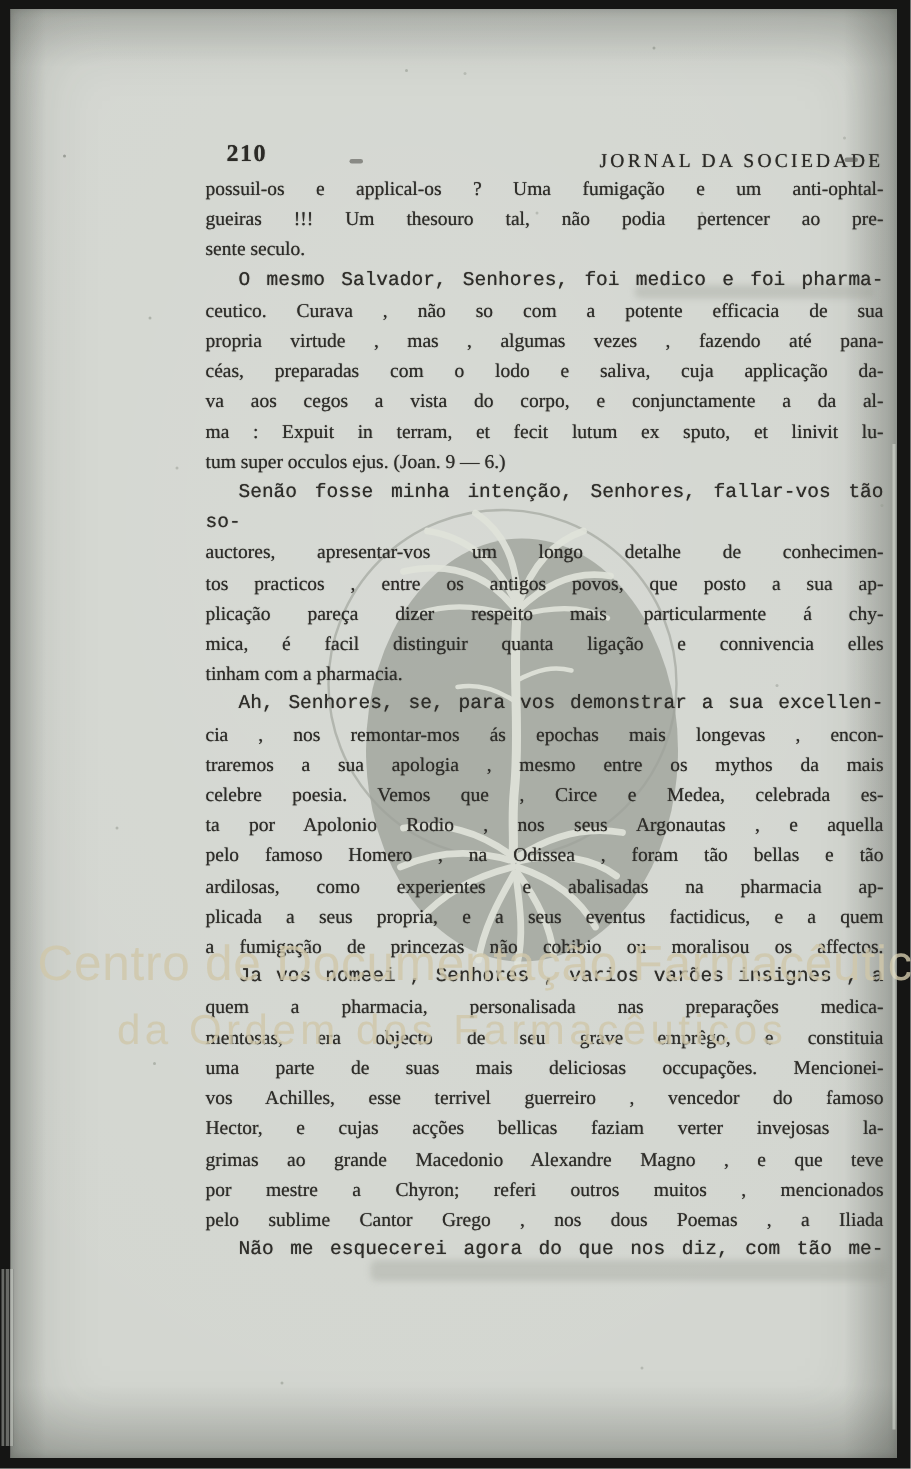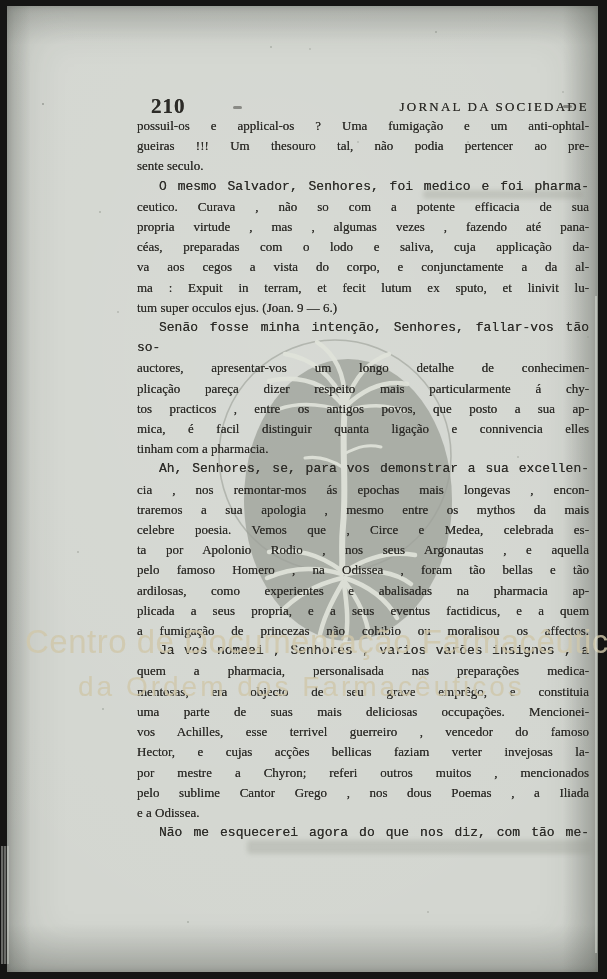--- a/index.html
+++ b/index.html
@@ -17,21 +17,21 @@
       #d3d6d0;
     box-shadow: inset 0 0 55px rgba(42,46,40,.28), inset 0 0 6px rgba(42,46,40,.22);
   }
   .paper::after{
     content:"";position:absolute;right:1px;top:30%;bottom:2%;width:2px;
     background:rgba(236,239,231,.45);
   }
   
   .pagenum{
     position:absolute;left:144px;top:88px;
-    font-size:21px;font-weight:bold;letter-spacing:1px;color:#2c2b27;
+    font-size:16px;font-weight:bold;letter-spacing:1px;color:#2c2b27;
     text-shadow:0 0 .6px rgba(44,43,39,.8);
   }
   .journal{
     position:absolute;left:130px;top:93px;width:452px;text-align:right;
     font-size:13px;font-weight:normal;letter-spacing:2.2px;color:#2c2b27;
     text-shadow:0 0 .6px rgba(44,43,39,.8);
   }
   
   .bodytext{
     position:absolute;left:130px;top:110px;width:452px;
@@ -124,42 +124,42 @@
       <div class="line last"><span>sente seculo.</span></div>
       <div class="line indent"><span>O mesmo Salvador, Senhores, foi medico e foi pharma-</span></div>
       <div class="line"><span>ceutico. Curava , não so com a potente efficacia de sua</span></div>
       <div class="line"><span>propria virtude , mas , algumas vezes , fazendo até pana-</span></div>
       <div class="line"><span>céas, preparadas com o lodo e saliva, cuja applicação da-</span></div>
       <div class="line"><span>va aos cegos a vista do corpo, e conjunctamente a da al-</span></div>
       <div class="line"><span>ma : </span><span class="it">Expuit in terram, et fecit lutum ex sputo, et linivit lu-</span></div>
       <div class="line last"><span class="it">tum super occulos ejus.</span><span> (Joan. 9 — 6.)</span></div>
       <div class="line indent"><span>Senão fosse minha intenção, Senhores, fallar-vos tão so-</span></div>
       <div class="line"><span>auctores, apresentar-vos um longo detalhe de conhecimen-</span></div>
+      <div class="line"><span>tos practicos , entre os antigos povos, que posto a sua ap-</span></div>
       <div class="line"><span>plicação pareça dizer respeito mais particularmente á chy-</span></div>
-      <div class="line"><span>tos practicos , entre os antigos povos, que posto a sua ap-</span></div>
       <div class="line"><span>mica, é facil distinguir quanta ligação e connivencia elles</span></div>
       <div class="line last"><span>tinham com a pharmacia.</span></div>
       <div class="line indent"><span>Ah, Senhores, se, para vos demonstrar a sua excellen-</span></div>
       <div class="line"><span>cia , nos remontar-mos ás epochas mais longevas , encon-</span></div>
       <div class="line"><span>traremos a sua apologia , mesmo entre os </span><span class="it">mythos</span><span> da mais</span></div>
       <div class="line"><span>celebre poesia. Vemos que , </span><span class="it">Circe</span><span> e </span><span class="it">Medea</span><span>, celebrada es-</span></div>
       <div class="line"><span>ta por Apolonio Rodio , nos seus Argonautas , e aquella</span></div>
       <div class="line"><span>pelo famoso Homero , na Odissea , foram tão bellas e tão</span></div>
       <div class="line"><span>ardilosas, como experientes e abalisadas na pharmacia ap-</span></div>
       <div class="line"><span>plicada a seus </span><span class="it">propria</span><span>, e a seus </span><span class="it">eventus factidicus</span><span>, e a quem</span></div>
       <div class="line"><span>a fumigação de princezas não </span><span class="it">cohibio ou moralisou os affectos.</span></div>
       <div class="line indent"><span>Ja vos nomeei , Senhores , varios varões insignes , a</span></div>
       <div class="line"><span>quem a pharmacia, personalisada nas preparações medica-</span></div>
       <div class="line"><span>mentosas, era objecto de seu grave emprêgo, e constituia</span></div>
       <div class="line"><span>uma parte de suas mais deliciosas occupações. Mencionei-</span></div>
       <div class="line"><span>vos Achilles, esse terrivel guerreiro , vencedor do famoso</span></div>
       <div class="line"><span>Hector, e cujas acções bellicas faziam verter invejosas la-</span></div>
+      <div class="line"><span>grimas ao grande </span><span class="it">Macedonio Alexandre Magno</span><span> , e que teve</span></div>
       <div class="line"><span>por mestre a </span><span class="it">Chyron</span><span>; referi outros muitos , mencionados</span></div>
       <div class="line"><span>pelo sublime Cantor Grego , nos dous Poemas , a </span><span class="it">Iliada</span></div>
-      <div class="line last"><span>e a </span><span class="it">Odissea</span><span>.</span></div>
       <div class="line indent"><span>Não me esquecerei agora do que nos diz, com tão me-</span></div>
     </div>
 
   <div class="wm wm1">Centro de Documentação Farmacêutica</div>
   <div class="wm wm2">da Ordem dos Farmacêuticos</div>
 
   <div class="specks"></div>
   <div class="pagestack"></div>
 </div>
 

